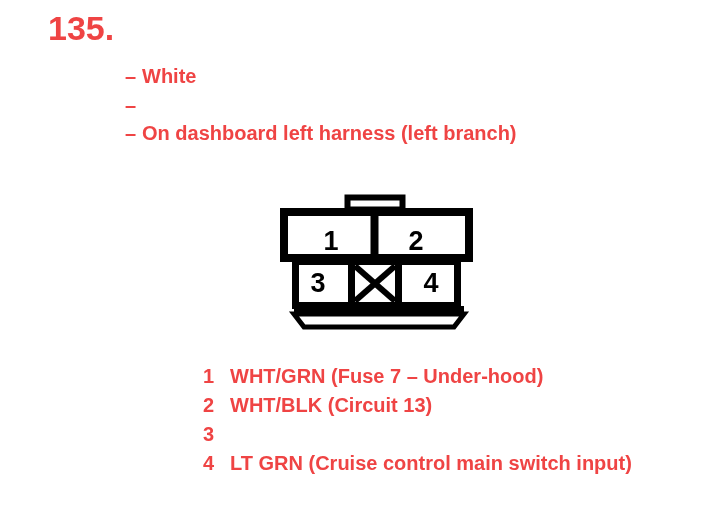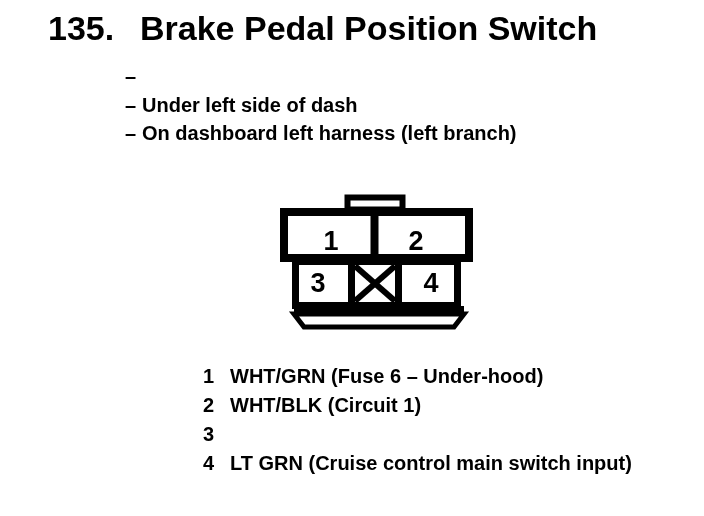--- a/index.html
+++ b/index.html
@@ -1,20 +1,20 @@
 <!DOCTYPE html>
 <html><head>
 <meta charset="utf-8">
 <style>
   html, body { margin: 0; padding: 0; background: #888; }
   #page {
     position: relative;
     width: 704px; height: 516px;
     background: #ffffff;
-    color: #000000;
+    color: #ef4444;
     font-family: "Liberation Sans", "DejaVu Sans", sans-serif;
     overflow: hidden;
   }
   
   #title-row {
     position: absolute; left: 48px; top: 6px;
     display: flex; align-items: baseline;
     font-size: 34px; font-weight: bold; line-height: 44px;
     white-space: nowrap; letter-spacing: 0px;
   }
@@ -45,30 +45,29 @@
   .legend-row { display: flex; }
   .legend-row .pin-no { display: inline-block; width: 27px; }
 </style>
 </head>
 <body>
 
 <div id="page">
 
   <div id="title-row">
     <span class="item-no">135.</span>
-    <span class="item-title">Brake Pedal Position Switch</span>
   </div>
 
   <div id="notes">
     <div class="note-line">
       <span class="dash">–</span>
+      <span>White</span>
     </div>
     <div class="note-line">
       <span class="dash">–</span>
-      <span>Under left side of dash</span>
     </div>
     <div class="note-line">
       <span class="dash">–</span>
       <span>On dashboard left harness (left branch)</span>
     </div>
   </div>
 
   <svg id="connector-svg" width="204" height="142" viewBox="0 0 204 142">
 
     <rect class="cavity" x="73.5" y="7.5" width="55" height="12" stroke-width="6"></rect>
@@ -88,25 +87,25 @@
 
     <text x="57" y="60">1</text>
     <text x="142" y="60">2</text>
     <text x="44" y="102">3</text>
     <text x="157" y="102">4</text>
   </svg>
 
   <div id="legend">
     <div class="legend-row">
       <span class="pin-no">1</span>
-      <span>WHT/GRN (Fuse 6 – Under-hood)</span>
+      <span>WHT/GRN (Fuse 7 – Under-hood)</span>
     </div>
     <div class="legend-row">
       <span class="pin-no">2</span>
-      <span>WHT/BLK (Circuit 1)</span>
+      <span>WHT/BLK (Circuit 13)</span>
     </div>
     <div class="legend-row">
       <span class="pin-no">3</span>
     </div>
     <div class="legend-row">
       <span class="pin-no">4</span>
       <span>LT GRN (Cruise control main switch input)</span>
     </div>
   </div>
 

